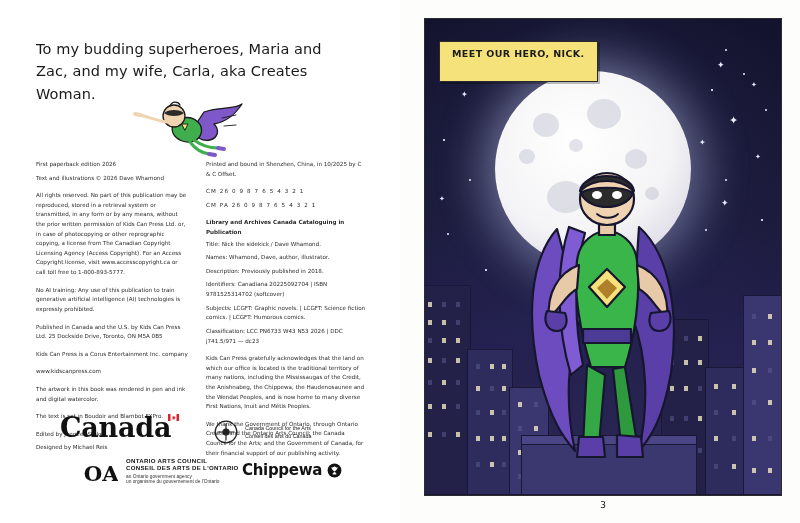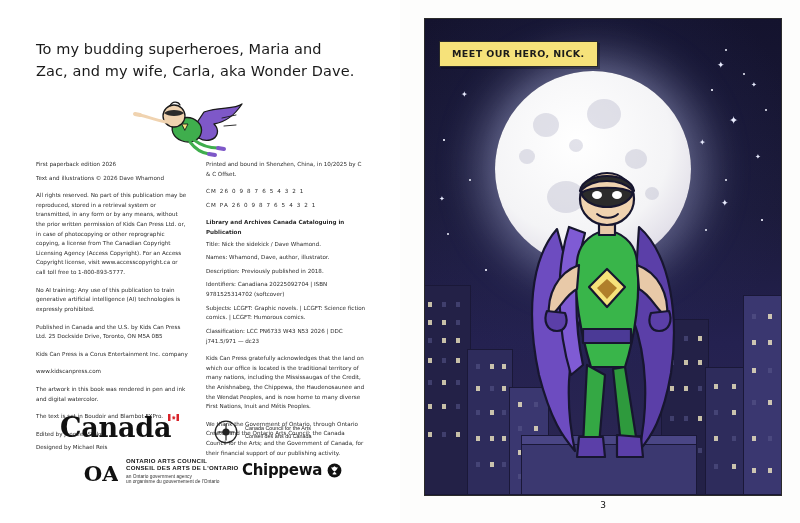--- a/index.html
+++ b/index.html
@@ -163,21 +163,21 @@
 
   
   #hero { position: absolute; left: 96px; top: 150px; width: 170px; height: 300px; }
 
   
   #caption {
     position: absolute;
     left: 14px; top: 22px;
     background: #f6e27a;
     border: 1.5px solid #2a2a2a;
-    padding: 6px 12px 7px 12px;
+    padding: 6px 12px 22px 12px;
     font-family: "DejaVu Sans", sans-serif;
     font-size: 9.5px;
     font-weight: bold;
     color: #1b1b1b;
     letter-spacing: .4px;
     box-shadow: 2px 2px 0 rgba(0,0,0,.25);
   }
 
   #folio {
     position: absolute;
@@ -189,21 +189,21 @@
     color: #111;
   }
 </style>
 </head>
 <body>
 
 <div id="page">
 
   <div id="left-page">
 
-    <div class="dedication">To my budding superheroes, Maria and Zac, and my wife, Carla, aka Wonder Dave.</div>
+    <div class="dedication">To my budding superheroes, Maria and Zac, and my wife, Carla, aka Creates Woman.</div>
 
     <svg id="doodle" viewBox="0 0 115 62">
       <g stroke="#1a1a1a" stroke-width="1.3" fill="none" stroke-linecap="round" stroke-linejoin="round">
 
         <path d="M74 16 C90 10 104 14 112 8 C104 20 96 26 84 28 C90 34 88 42 80 44 C72 46 64 40 62 34 Z" fill="#7e58c8" stroke="#1a1a1a"></path>
 
         <path d="M46 26 C52 20 62 20 68 26 C74 32 72 42 64 45 C56 48 46 44 43 37 C41 32 42 29 46 26 Z" fill="#3fae4d"></path>
 
         <circle cx="44" cy="20" r="11" fill="#f0d3b0"></circle>
 

